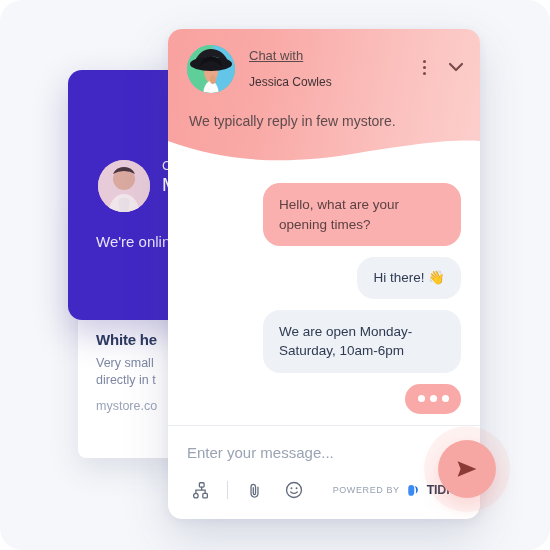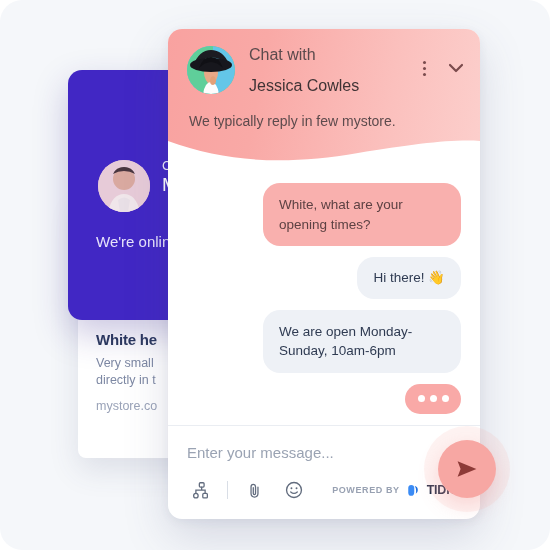--- a/index.html
+++ b/index.html
@@ -172,27 +172,28 @@
     overflow: hidden;
     flex: 0 0 auto;
     background: #63c6a0;
   }
   .header-titles {
     margin-left: 14px;
     flex: 1 1 auto;
     min-width: 0;
   }
   .chat-with {
-    font-size: 16px;
+    font-size: 13px;
     color: #5b4a4c;
     line-height: 1.25;
     white-space: nowrap;
+    text-decoration: underline;
   }
   .agent-name {
-    font-size: 16px;
+    font-size: 12px;
     color: #3f3335;
     line-height: 1.2;
     margin-top: 11px;
     white-space: nowrap;
   }
   .header-actions {
     display: flex;
     align-items: center;
     gap: 14px;
     flex: 0 0 auto;
@@ -324,21 +325,21 @@
     margin-left: auto;
     display: flex;
     align-items: center;
     gap: 6px;
     padding-right: 2px;
   }
   .powered-label {
     font-size: 9px;
     letter-spacing: 0.6px;
     color: #98a1b2;
-    font-weight: bold;
+    font-weight: normal;
   }
   .tidio-mark { width: 15px; height: 15px; display:block; }
   .tidio-word {
     font-size: 12.5px;
     font-weight: bold;
     color: #1d2a45;
     letter-spacing: -0.2px;
   }
 
   
@@ -442,29 +443,29 @@
       <div class="reply-note">We typically reply in few mystore.</div>
 
       <svg class="header-wave" viewBox="0 0 312 26" preserveAspectRatio="none">
         <path d="M0,2 C60,24 120,26 190,14 C245,5 285,0 312,2 L312,26 L0,26 Z" fill="#ffffff"></path>
       </svg>
     </div>
 
     <div class="messages">
 
       <div class="msg-row out">
-        <div class="bubble out">White, what are your opening times?</div>
+        <div class="bubble out">Hello, what are your opening times?</div>
       </div>
 
       <div class="msg-row in">
         <div class="bubble in short">Hi there! 👋</div>
       </div>
 
       <div class="msg-row in">
-        <div class="bubble in">We are open Monday-Sunday, 10am-6pm</div>
+        <div class="bubble in">We are open Monday-Saturday, 10am-6pm</div>
       </div>
 
       <div class="typing-row">
         <div class="typing">
           <i></i>
           <i></i>
           <i></i>
         </div>
       </div>
     </div>

